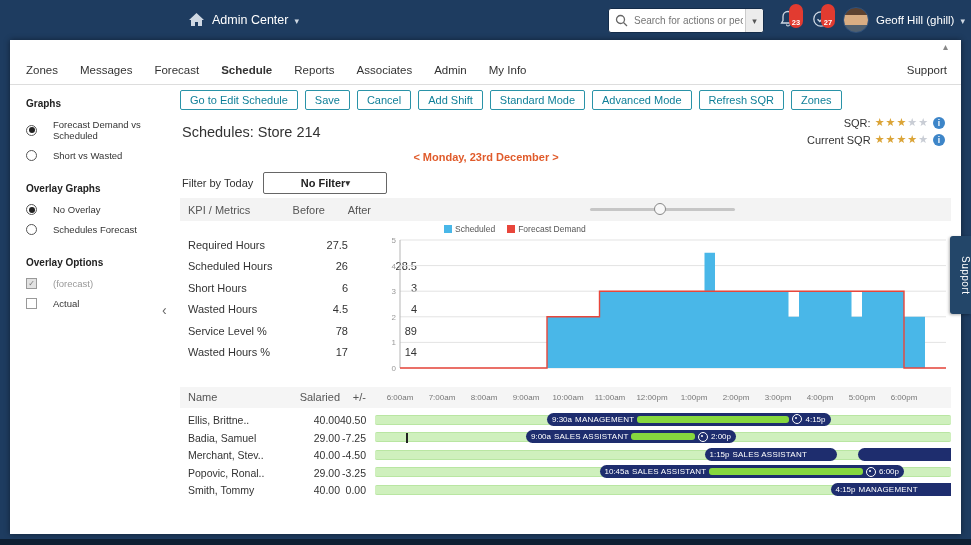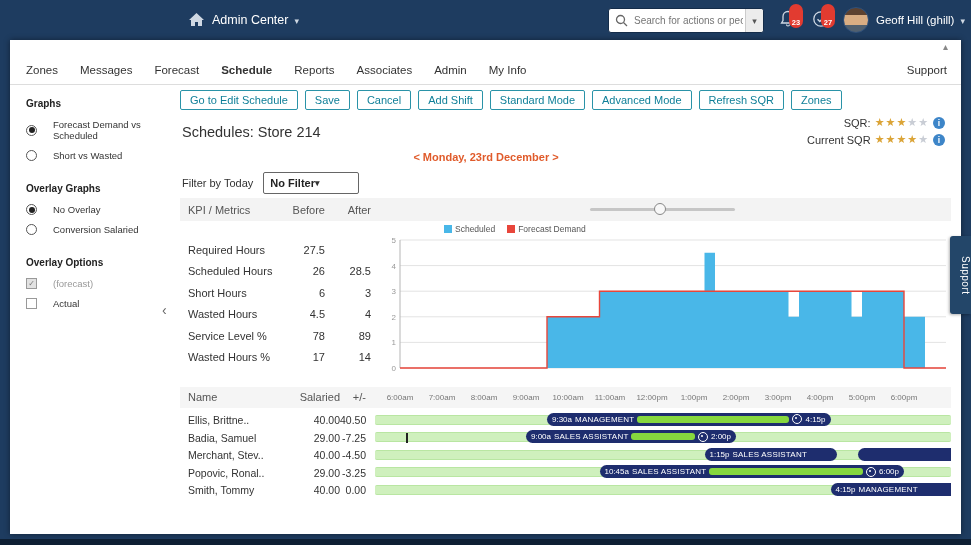--- a/index.html
+++ b/index.html
@@ -61,38 +61,38 @@
   .sqr-block{position:absolute;right:16px;top:30px;}
   .sqr-row{height:17px;font-size:11px;color:#333;display:flex;justify-content:flex-end;
     align-items:center;gap:4px;}
   .star{font-size:11px;letter-spacing:1px;}
   .star.gold{color:#dba437;}
   .star.dim{color:#c9cdd5;}
   .info-ic{display:inline-block;width:12px;height:12px;border-radius:50%;background:#3d85c8;
     color:#fff;font-size:8.5px;font-weight:bold;text-align:center;line-height:12px;cursor:pointer;flex:none;}
   .filter-row{position:absolute;top:88px;left:6px;display:flex;align-items:center;gap:10px;}
   .filter-label{font-size:11px;color:#333;}
-  .select-box{width:96px;height:22px;border:1px solid #666;border-radius:2px;font-size:11px;
-    font-weight:bold;color:#222;display:flex;align-items:center;justify-content:flex-start;
+  .select-box{width:124px;height:22px;border:1px solid #666;border-radius:2px;font-size:11px;
+    font-weight:bold;color:#222;display:flex;align-items:center;justify-content:center;
     padding:0 6px;cursor:pointer;background:#fff;box-sizing:border-box;}
   .sel-caret{font-size:9px;color:#333;}
   .band{position:absolute;left:4px;right:10px;background:#f3f3f3;}
   .band1{top:114px;height:23px;}
   .band2{top:303px;height:21px;background:#f5f5f5;}
   .flexrow{display:flex;align-items:center;height:100%;padding-left:8px;}
   .hdr{font-size:11px;color:#555;}
   .c-metric{width:99px;}
   .c-before{width:38px;text-align:right;}
   .c-after{width:38px;text-align:right;margin-left:8px;}
   .slider{position:absolute;left:410px;top:10px;width:145px;height:3px;background:#c6c6c6;
     border-radius:2px;cursor:pointer;}
   .slider-handle{position:absolute;left:64px;top:-5px;width:12px;height:12px;border-radius:50%;
     background:#f8f8f8;border:1px solid #888;box-sizing:border-box;cursor:grab;}
   #kpi-rows{position:absolute;top:150px;left:4px;width:260px;}
-  .kpi-row{display:flex;height:21.5px;align-items:flex-end;padding-left:8px;font-size:11px;color:#333;}
+  .kpi-row{display:flex;height:21.5px;align-items:center;padding-left:8px;font-size:11px;color:#333;gap:23px;}
   .chart-wrap{position:absolute;left:204px;top:142px;width:572px;height:156px;}
   .legend{position:absolute;left:64px;top:-2px;display:flex;gap:12px;align-items:center;
     font-size:8.5px;color:#555;z-index:2;}
   .leg-item{display:flex;align-items:center;}
   .leg-swatch{width:8px;height:8px;display:inline-block;margin-right:3px;}
   #chart{position:absolute;left:0;top:2px;}
   #time-axis{position:absolute;left:204px;top:303px;width:572px;height:21px;}
   .t-label{position:absolute;top:0;width:44px;text-align:center;font-size:8px;color:#777;line-height:21px;}
   #roster-rows{position:absolute;left:4px;right:10px;top:327px;}
   .roster-row{position:relative;height:17.5px;overflow:hidden;}
@@ -194,21 +194,21 @@
     </div>
     <div class="sb-group">
       <div class="sb-title">Overlay Graphs</div>
       <div id="overlay-graph-options">
           <div class="sb-row">
             <span class="radio sel"></span>
             <span class="sb-label">No Overlay</span>
           </div>
           <div class="sb-row">
             <span class="radio"></span>
-            <span class="sb-label">Conversion Salaried</span>
+            <span class="sb-label">Schedules Forecast</span>
           </div>
         </div>
     </div>
     <div class="sb-group">
       <div class="sb-title">Overlay Options</div>
       <div id="overlay-checkboxes">
           <div class="sb-row disabled">
             <span class="checkbox checked">✓</span>
             <span class="sb-label">(forecast)</span>
           </div>

